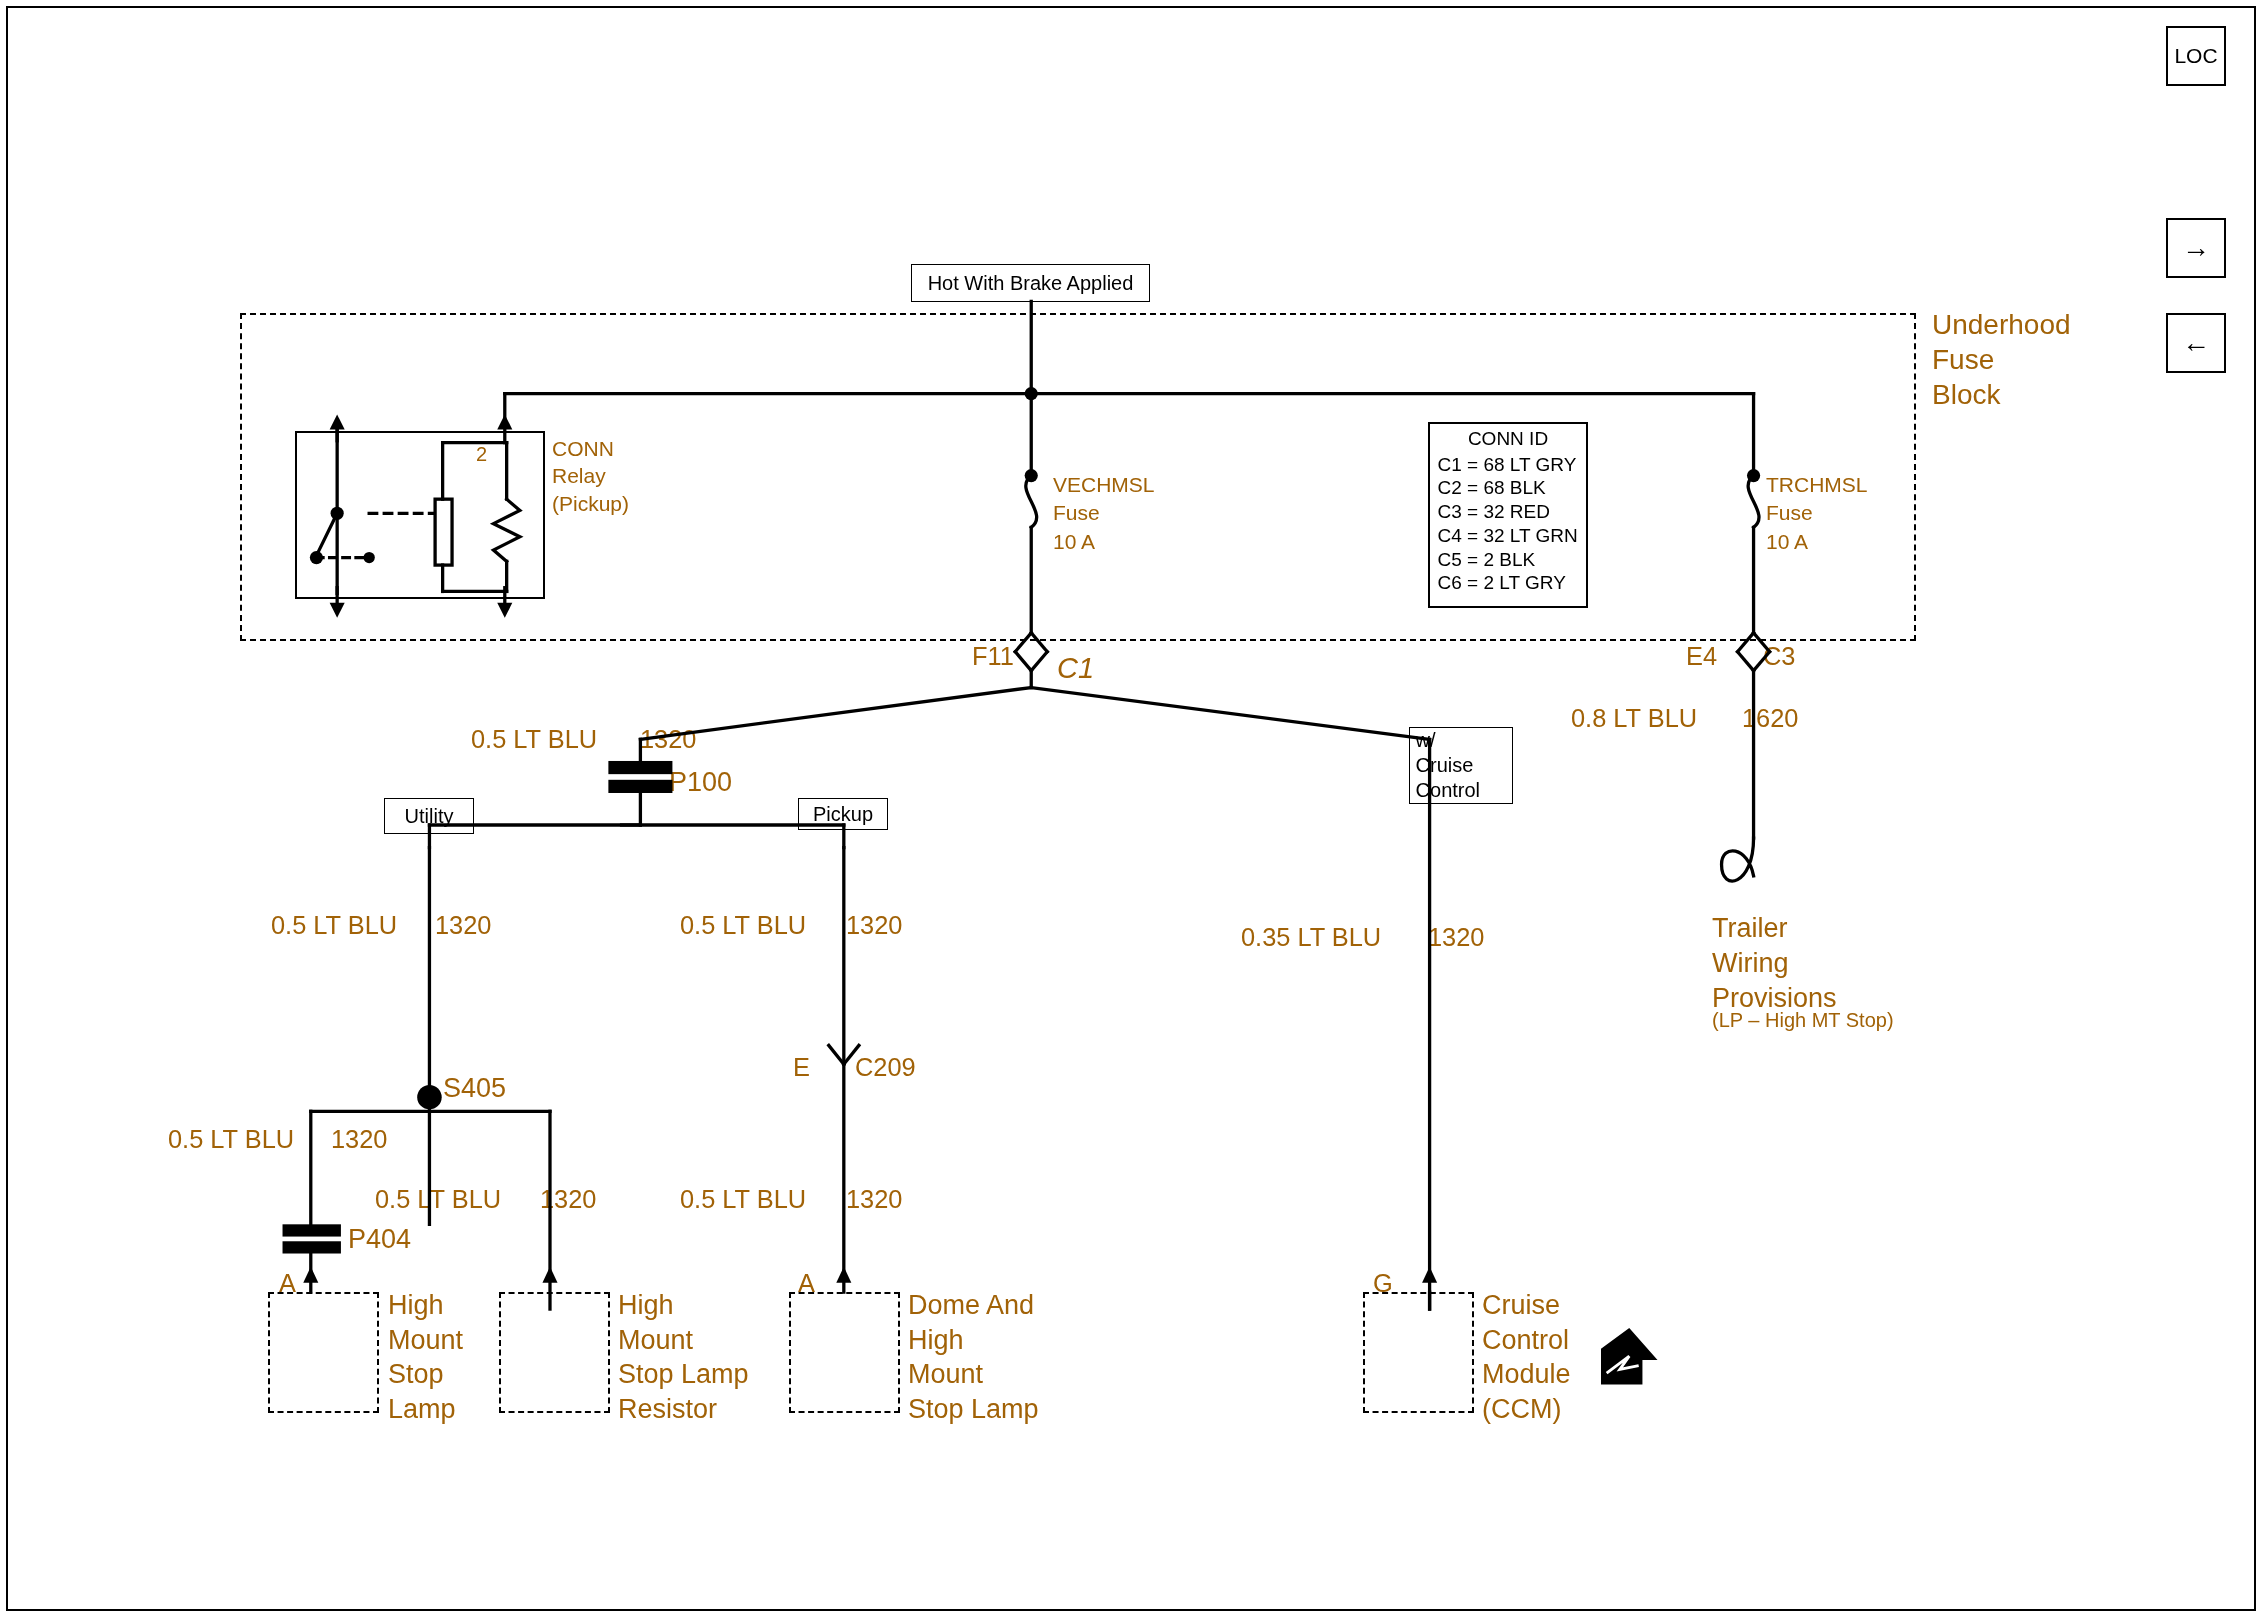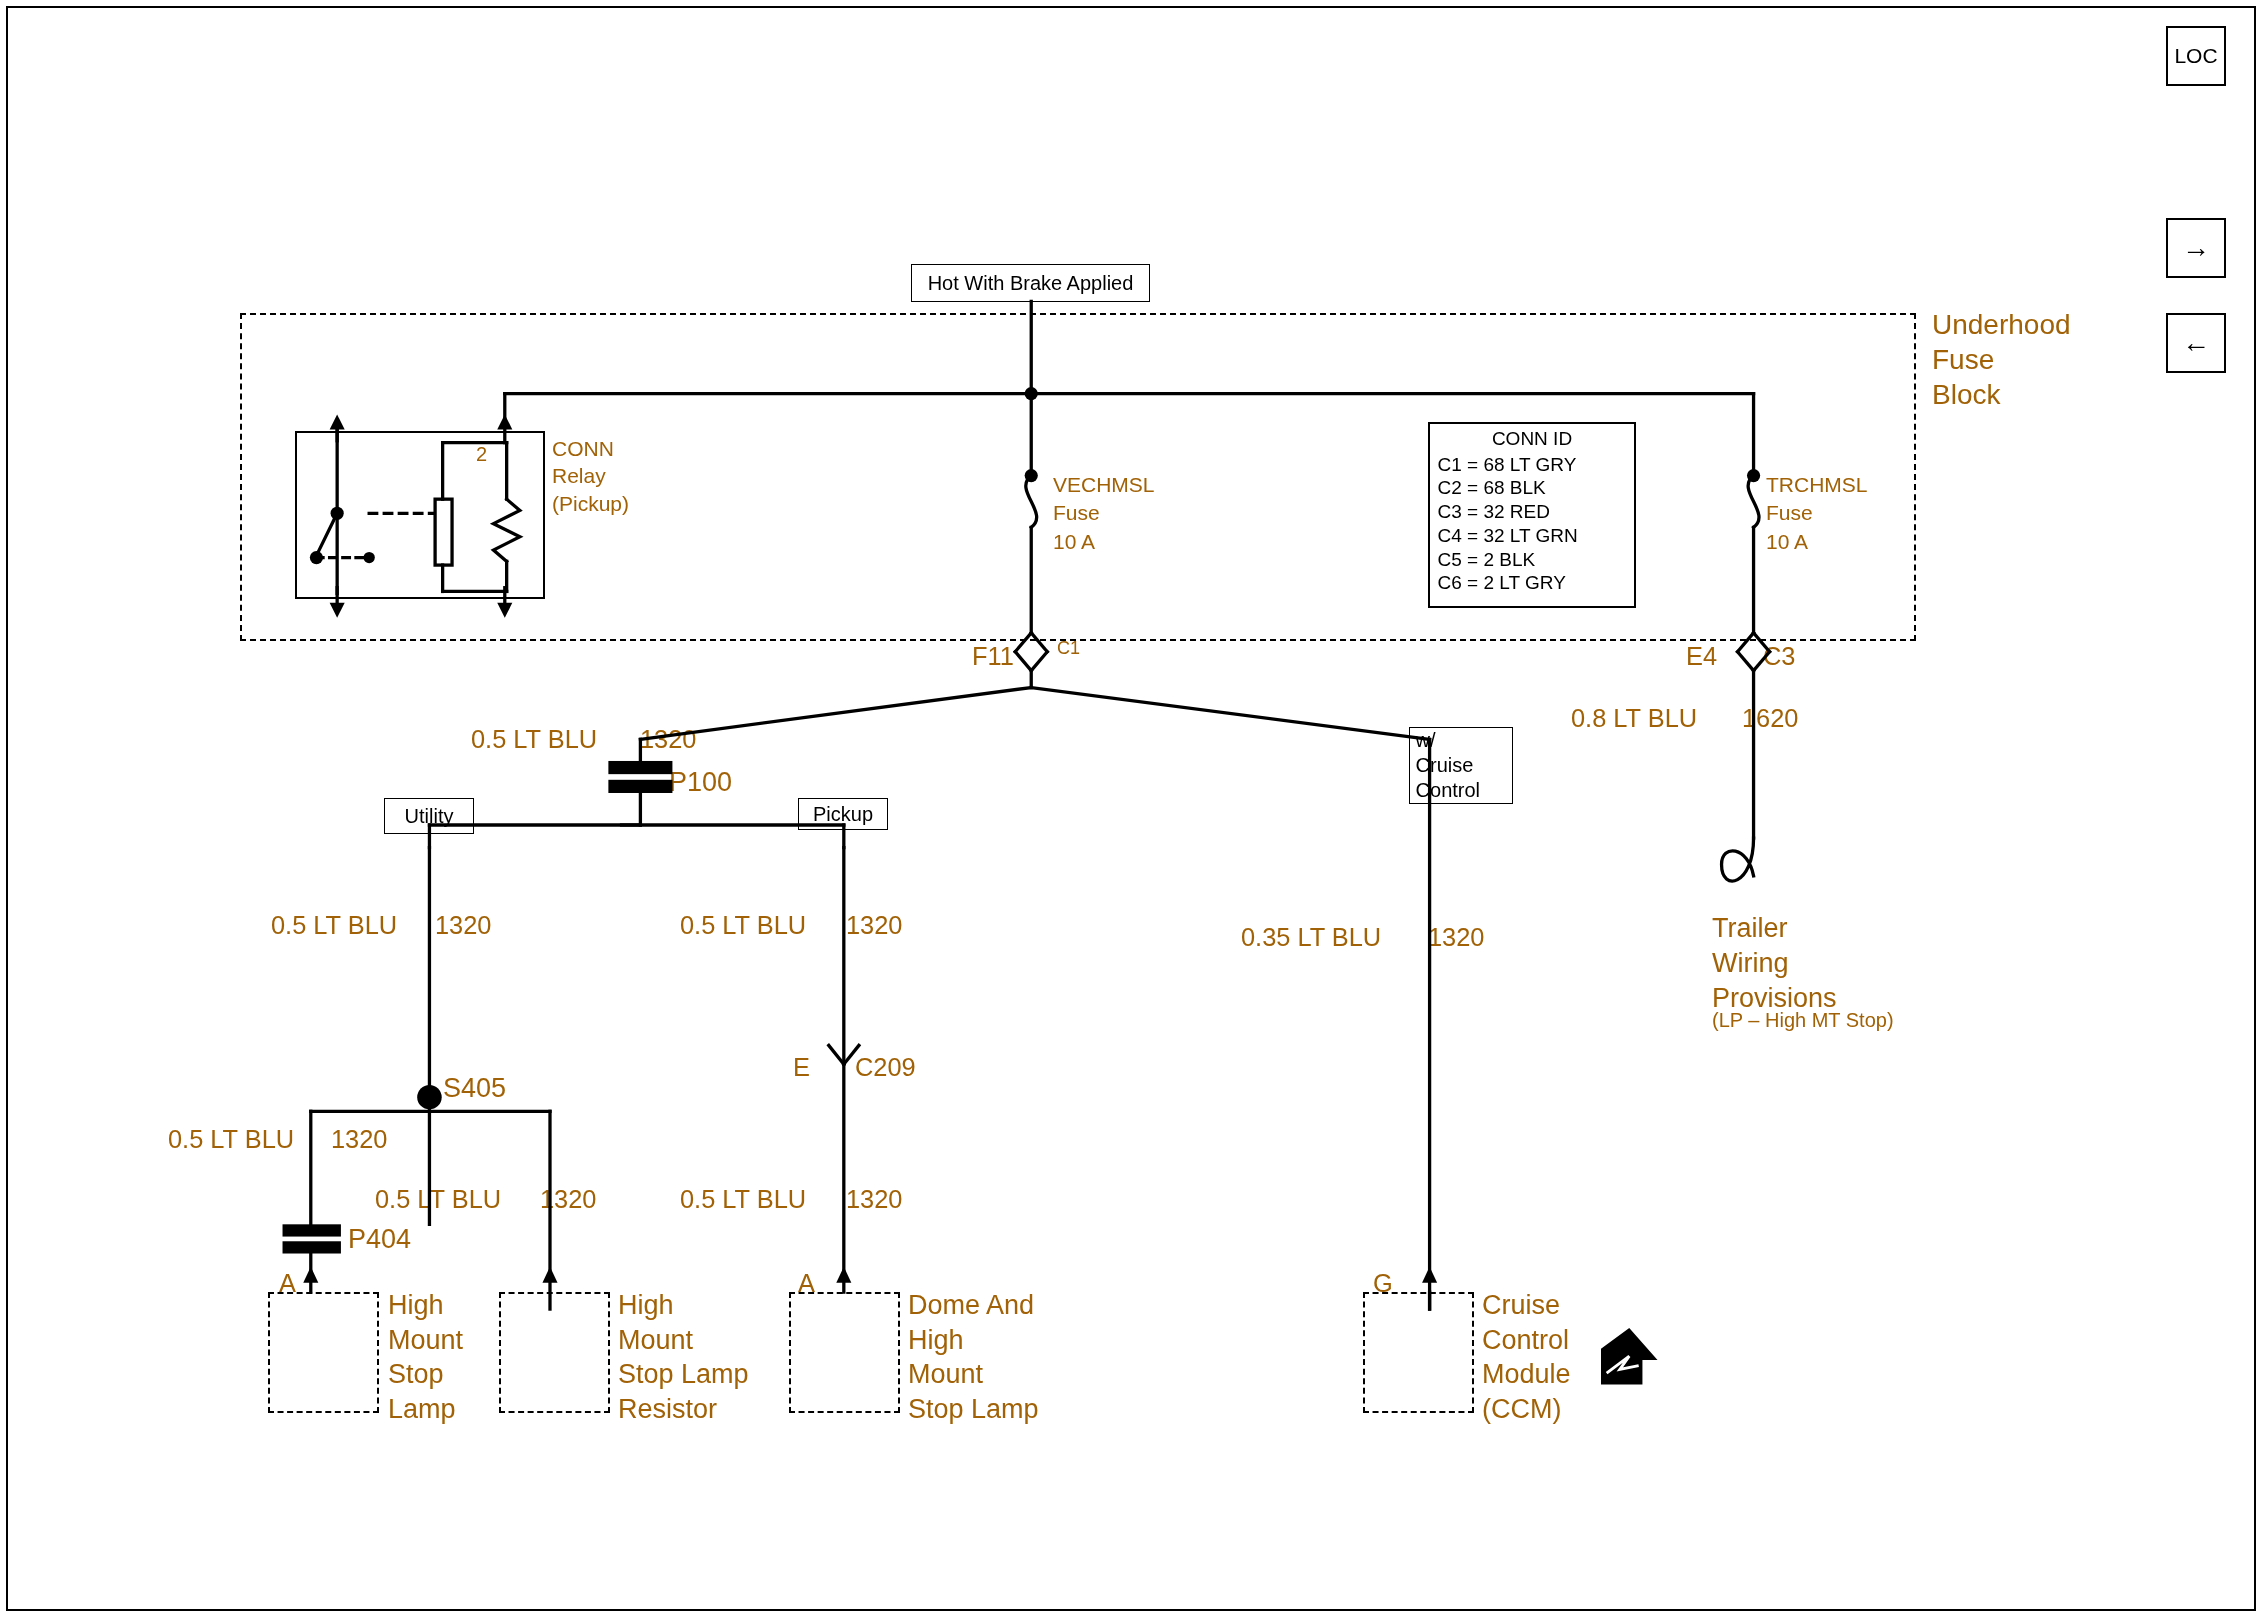--- a/index.html
+++ b/index.html
@@ -110,39 +110,39 @@
   <div class="txt" style="left:1932px; top:307px; font-size:28px; line-height:1.25;">Underhood
 Fuse
 Block</div>
 
   <div class="box" style="left:295px; top:431px; width:250px; height:168px;"></div>
   <div class="txt" style="left:552px; top:435px; font-size:21px; line-height:1.3;">CONN
 Relay
 (Pickup)</div>
   <div class="txt" style="left:476px; top:443px; font-size:20px;">2</div>
 
-  <div class="conn-id" style="left:1428px; top:422px; width:208px; height:186px;">
+  <div class="conn-id" style="left:1428px; top:422px; width:160px; height:186px;">
     <div class="hdr">CONN ID</div>
     <div class="row">C1 = 68 LT GRY</div>
     <div class="row">C2 = 68 BLK</div>
     <div class="row">C3 = 32 RED</div>
     <div class="row">C4 = 32 LT GRN</div>
     <div class="row">C5 = 2 BLK</div>
     <div class="row">C6 = 2 LT GRY</div>
   </div>
 
   <div class="txt" style="left:1053px; top:471px; font-size:21px; line-height:1.35;">VECHMSL
 Fuse
 10 A</div>
   <div class="txt" style="left:1766px; top:471px; font-size:21px; line-height:1.35;">TRCHMSL
 Fuse
 10 A</div>
 
   <div class="txt" style="left:972px; top:642px; font-size:25.4px;">F11</div>
-  <div class="txt" style="left:1057px; top:638px; font-size:18px;">C1</div>
+  <div class="txt" style="left:1057px; top:652px; font-size:29px;font-style:italic;">C1</div>
   <div class="txt" style="left:1686px; top:642px; font-size:25.4px;">E4</div>
   <div class="txt" style="left:1763px; top:642px; font-size:25.4px;">C3</div>
 
   <div class="txt" style="left:471px; top:725px; font-size:25.4px;"><span>0.5 LT BLU</span></div>
   <div class="txt" style="left:640px; top:725px; font-size:25.4px;"><span>1320</span></div>
 
   <div class="txt" style="left:271px; top:911px; font-size:25.4px;"><span>0.5 LT BLU</span></div>
   <div class="txt" style="left:435px; top:911px; font-size:25.4px;"><span>1320</span></div>
 
   <div class="txt" style="left:680px; top:911px; font-size:25.4px;"><span>0.5 LT BLU</span></div>

